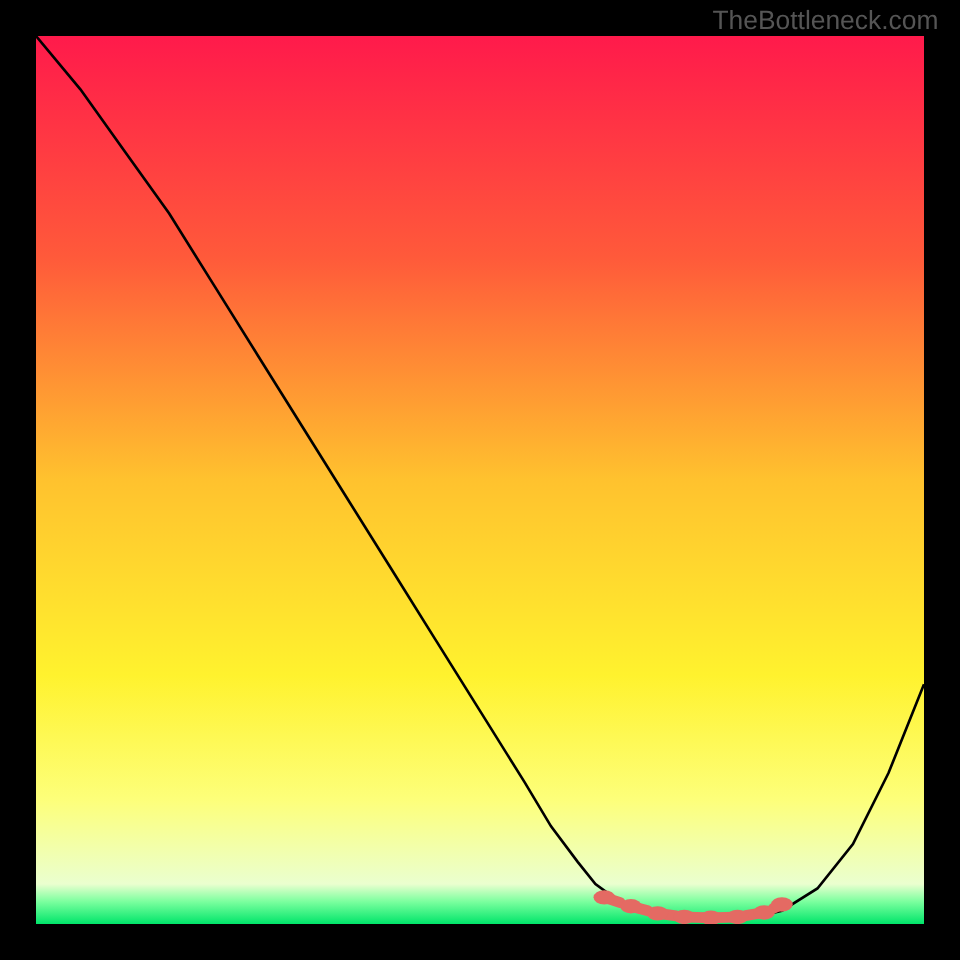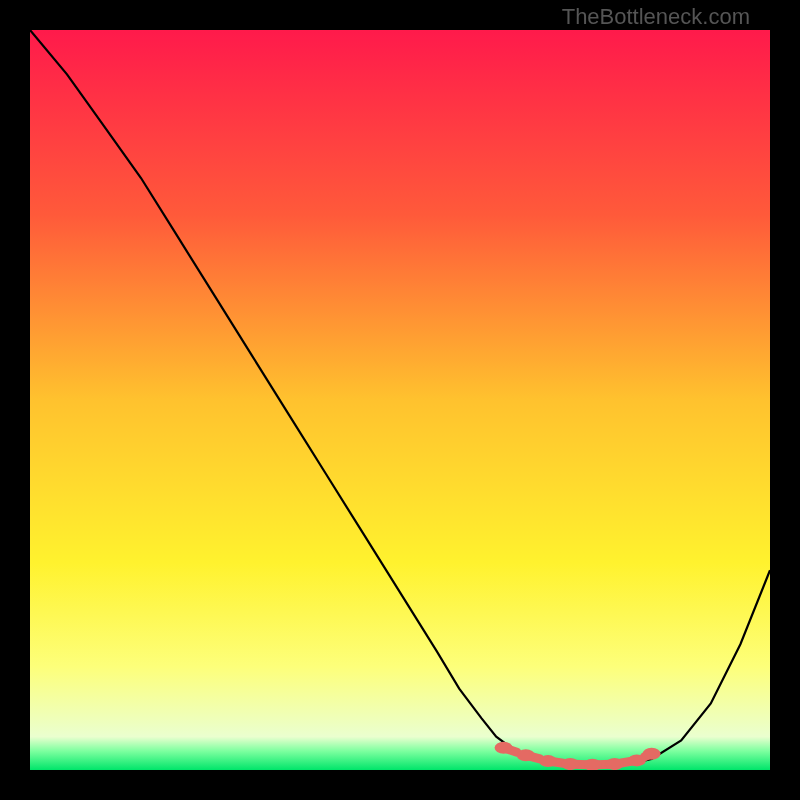--- a/index.html
+++ b/index.html
@@ -21,21 +21,21 @@
   .plot {
     position: absolute;
     left: 0;
     top: 0;
     width: 740px;
     height: 740px;
   }
   .watermark {
     position: absolute;
     top: 4px;
-    right: 50px;
+    right: 18px;
     font-family: Arial, Helvetica, sans-serif;
     font-size: 22px;
     color: #555;
     font-weight: 500;
     user-select: none;
   }
 </style>
 </head>
 <body>
 

